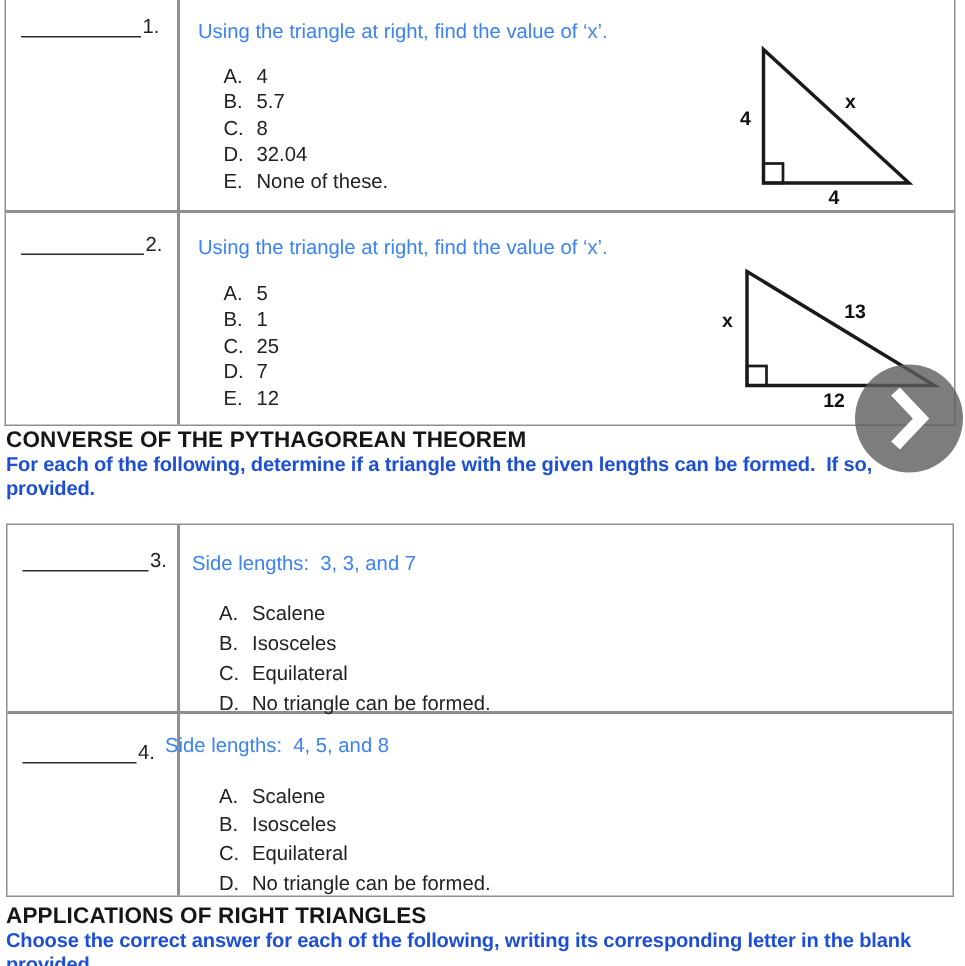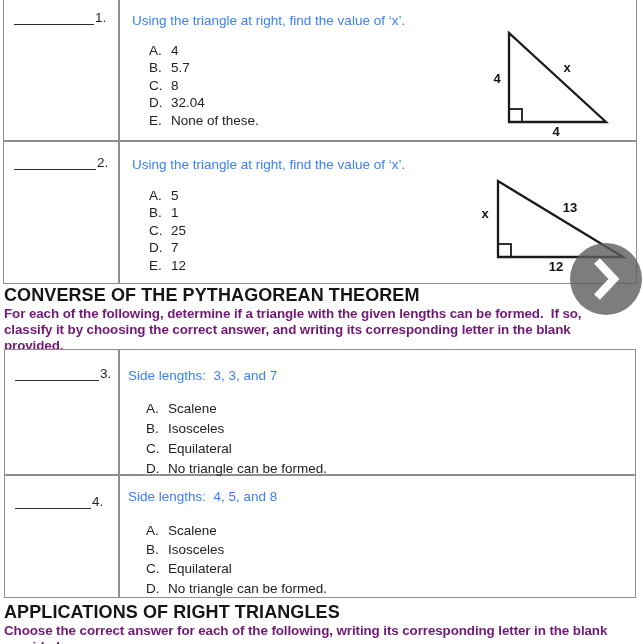--- a/index.html
+++ b/index.html
@@ -27,22 +27,22 @@
 
   .opts { position:absolute; list-style:none; font-size:13.5px; color:#222; }
   .opts li { display:flex; }
   .opts .letter { width:22px; flex:0 0 22px; }
   .opts-17 li { line-height:17.4px; }
   .opts-20 li { line-height:19.9px; }
   .opts-19 li { line-height:19.2px; }
 
   
   .section { position:absolute; left:4px; }
-  .section .sec-title { font-weight:bold; font-size:18px; color:#161616; letter-spacing:0.1px; }
-  .section .sec-line { font-weight:bold; font-size:13.4px; color:#701a75; line-height:16.1px; letter-spacing:-0.1px; }
+  .section .sec-title { font-weight:bold; font-size:15px; color:#161616; letter-spacing:0.1px; }
+  .section .sec-line { font-weight:bold; font-size:13.4px; color:#1d4ed8; line-height:16.1px; letter-spacing:-0.1px; }
 
   
   .fig { position:absolute; }
   .fig polygon, .fig rect { fill:none; stroke:#1a1a1a; }
   .fig polygon { stroke-width:2.3; stroke-linejoin:miter; }
   .fig rect { stroke-width:1.8; }
   .fig text { font-family:"Liberation Sans","DejaVu Sans",sans-serif; font-size:13px; font-weight:bold; fill:#111; text-anchor:middle; }
 
   
   #next-btn {
@@ -131,21 +131,20 @@
     <polygon points="40,13 40,89 165,89"></polygon>
     <rect x="40" y="76" width="13" height="13"></rect>
     <text x="27" y="50">x</text>
     <text x="112" y="44">13</text>
     <text x="98" y="103">12</text>
   </svg>
 
   <div class="section" style="top:285px;">
     <div class="sec-title">CONVERSE OF THE PYTHAGOREAN THEOREM</div>
     <div class="sec-line pre">For each of the following, determine if a triangle with the given lengths can be formed.  If so,</div>
-    <div class="sec-line pre">classify it by choosing the correct answer, and writing its corresponding letter in the blank</div>
     <div class="sec-line pre">provided.</div>
   </div>
 
   <div id="table2" class="qtable">
     <div class="col-divider" style="left:113px;"></div>
     <div class="row-divider" style="top:124px;"></div>
 
     <div class="blank-cell" style="left:10px; top:16px;">
       <span class="blank-line" style="width:84px;"></span>
       <span>3.</span>
@@ -167,21 +166,21 @@
       <li>
           <span class="letter">D.</span>
           <span>No triangle can be formed.</span>
         </li>
     </ul>
 
     <div class="blank-cell" style="left:10px; top:144px;">
       <span class="blank-line" style="width:76px;"></span>
       <span>4.</span>
     </div>
-    <div class="prompt pre" style="left:123px; top:139px;">Side lengths:  4, 5, and 8</div>
+    <div class="prompt pre" style="left:105px; top:139px;">Side lengths:  4, 5, and 8</div>
     <ul class="opts opts-19" style="left:141px; top:171px;">
       <li>
           <span class="letter">A.</span>
           <span>Scalene</span>
         </li>
       <li>
           <span class="letter">B.</span>
           <span>Isosceles</span>
         </li>
       <li>

